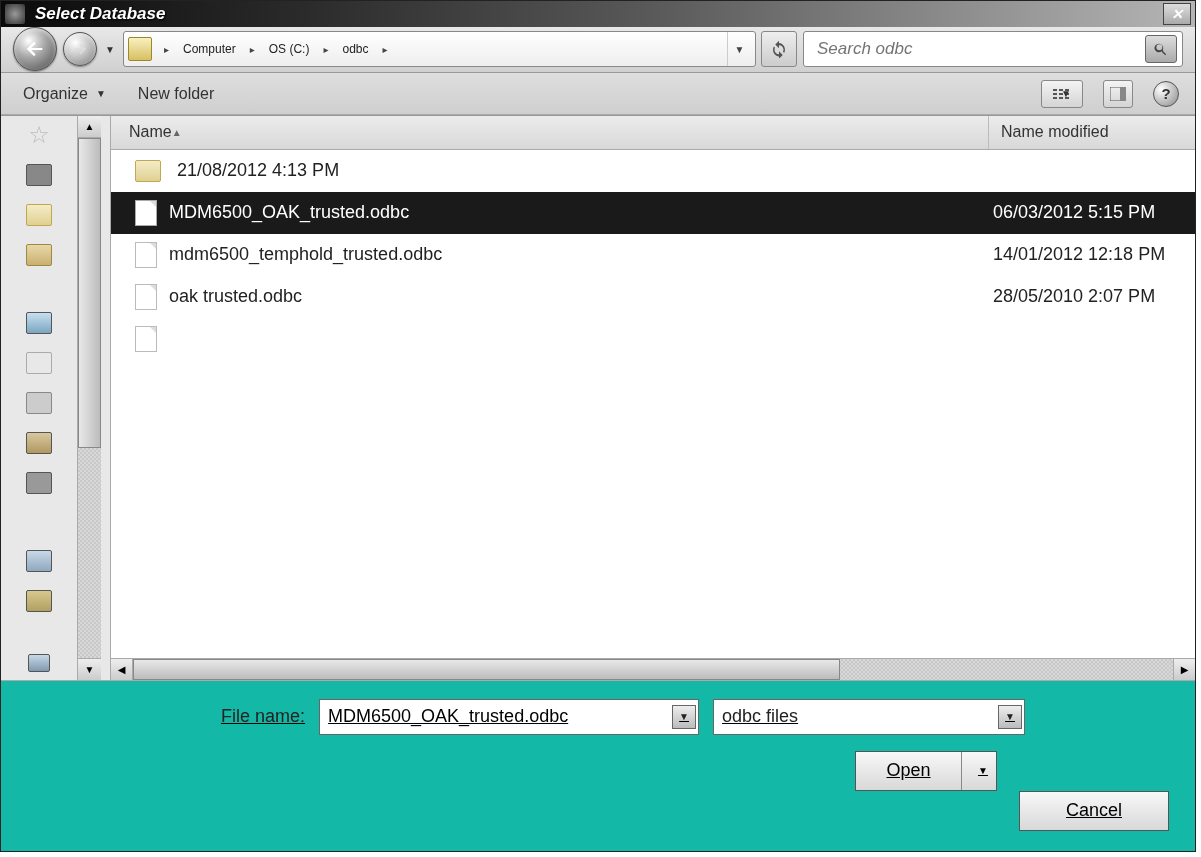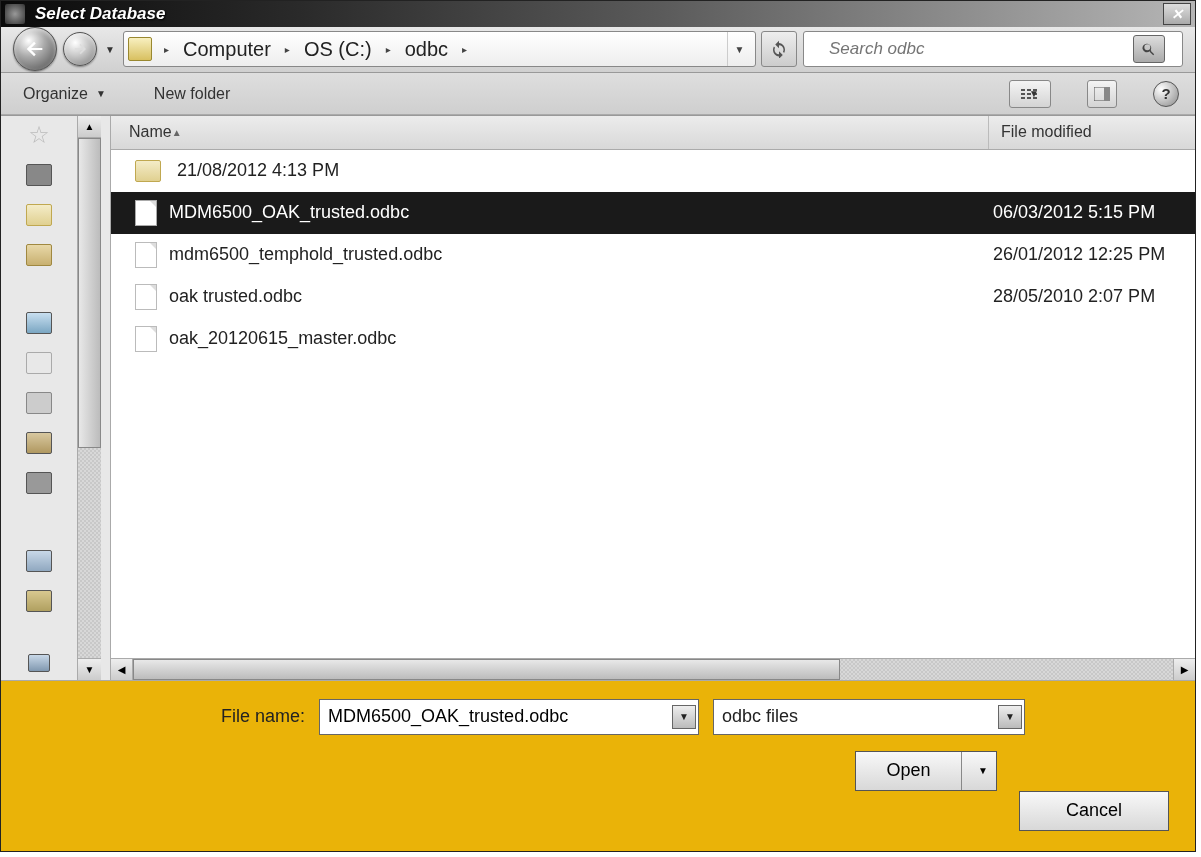--- a/index.html
+++ b/index.html
@@ -92,42 +92,42 @@
     gap: 4px;
   }
   .bc-icon {
     width: 24px; height: 24px;
     background: linear-gradient(#f8f0c0,#d8c060);
     border: 1px solid #998830;
     border-radius: 2px;
     margin-right: 4px;
   }
   .bc-sep { font-size: 10px; color: #444; padding: 0 4px; cursor:pointer; }
-  .bc-item { font-size: 20px; color: #222; cursor:pointer; padding: 4px 6px; }
+  .bc-item { font-size: 12px; color: #222; cursor:pointer; padding: 4px 6px; }
   .bc-spacer { flex: 1; }
   .bc-end-drop { width: 24px; text-align:center; font-size:10px; color:#444; cursor:pointer; border-left:1px solid #ccc; height:100%; display:flex;align-items:center;justify-content:center;}
   .refresh-btn {
     width: 36px; height: 36px;
     background: linear-gradient(#eee,#ccc);
     border: 1px solid #888;
     border-radius: 3px;
     display:flex;align-items:center;justify-content:center;
     font-size: 16px;
     cursor:pointer;
     margin-left: -1px;
   }
   .searchbox {
     width: 380px;
     height: 36px;
     background: #fff;
     border: 1px solid #888;
     border-radius: 3px;
     display:flex;
     align-items:center;
-    padding: 0 17px;
+    padding: 0 5px;
     color: #777;
     font-size: 17px;
     font-style: italic;
   }
   .searchbox .sb-text { flex:1; padding: 0 8px; outline: none; border: none; background:transparent; font-style:italic; color:#777; font-size:17px; }
   .search-btn {
     width: 32px; height: 28px;
     background: linear-gradient(#ddd,#aaa);
     border: 1px solid #666;
     border-radius: 3px;
@@ -135,21 +135,21 @@
     cursor:pointer;
   }
   
   .toolbar {
     height: 52px;
     background: linear-gradient(#dedede,#cfcfcf);
     border-bottom: 1px solid #aaa;
     display:flex;
     align-items:center;
     padding: 0 16px;
-    gap: 36px;
+    gap: 20px;
     font-size: 16px;
     color: #333;
   }
   .tb-item { display:flex; align-items:center; gap:8px; cursor:pointer; padding:4px 6px;}
   .tb-chev { font-size: 10px; }
   .tb-spacer { flex:1; }
   .tb-viewbtn {
     width: 42px; height: 28px;
     border: 1px solid #888;
     background: linear-gradient(#f4f4f4,#d4d4d4);
@@ -293,23 +293,24 @@
     background: linear-gradient(#eee,#ccc);
     border-right:1px solid #aaa;
     display:flex;align-items:center;justify-content:center;
     font-size:10px;cursor:pointer;
   }
   .hscroll .harrow.r { border-right:none; border-left:1px solid #aaa; }
   .hscroll .htrack { flex:1; position:relative; background: repeating-conic-gradient(#d8d8d8 0% 25%, #c8c8c8 0% 50%) 0 0/4px 4px;}
   .hscroll .hthumb { position:absolute; left:0; top:0; bottom:0; width:68%; background:linear-gradient(#e8e8e8,#bcbcbc); border:1px solid #888; }
   
   .bottom {
-    background: #eab308;
+    background: #14b8a6;
     padding: 18px 20px 20px 20px;
     border-top: 1px solid #aaa;
+    text-decoration: underline;
   }
   .row-filename {
     display:flex;
     align-items:center;
     gap: 14px;
     margin-bottom: 16px;
   }
   .lbl { font-size: 18px; color:#222; margin-left: 200px;}
   .combo {
     height: 36px;
@@ -461,46 +462,45 @@
       </div>
     </div>
 
     <div class="filepane">
       <div class="col-headers">
         <div class="col-name">
           <span>Name</span>
           <span class="sort">▲</span>
         </div>
         <div class="col-date">
-          <span>File modified</span>
+          <span>Name modified</span>
         </div>
       </div>
       <div class="filelist" id="filelist">
           <div class="row">
             <div class="ficon folder"></div>
             <div class="fdate">21/08/2012 4:13 PM</div>
           </div>
           <div class="row selected">
             <div class="ficon"></div>
             <div class="fname">MDM6500_OAK_trusted.odbc</div>
             <div class="fdate">06/03/2012 5:15 PM</div>
           </div>
           <div class="row">
             <div class="ficon"></div>
             <div class="fname">mdm6500_temphold_trusted.odbc</div>
-            <div class="fdate">26/01/2012 12:25 PM</div>
+            <div class="fdate">14/01/2012 12:18 PM</div>
           </div>
           <div class="row">
             <div class="ficon"></div>
             <div class="fname">oak trusted.odbc</div>
             <div class="fdate">28/05/2010 2:07 PM</div>
           </div>
           <div class="row">
             <div class="ficon"></div>
-            <div class="fname">oak_20120615_master.odbc</div>
           </div>
         </div>
       <div class="hscroll">
         <div class="harrow">◀</div>
         <div class="htrack">
           <div class="hthumb"></div>
         </div>
         <div class="harrow r">▶</div>
       </div>
     </div>

